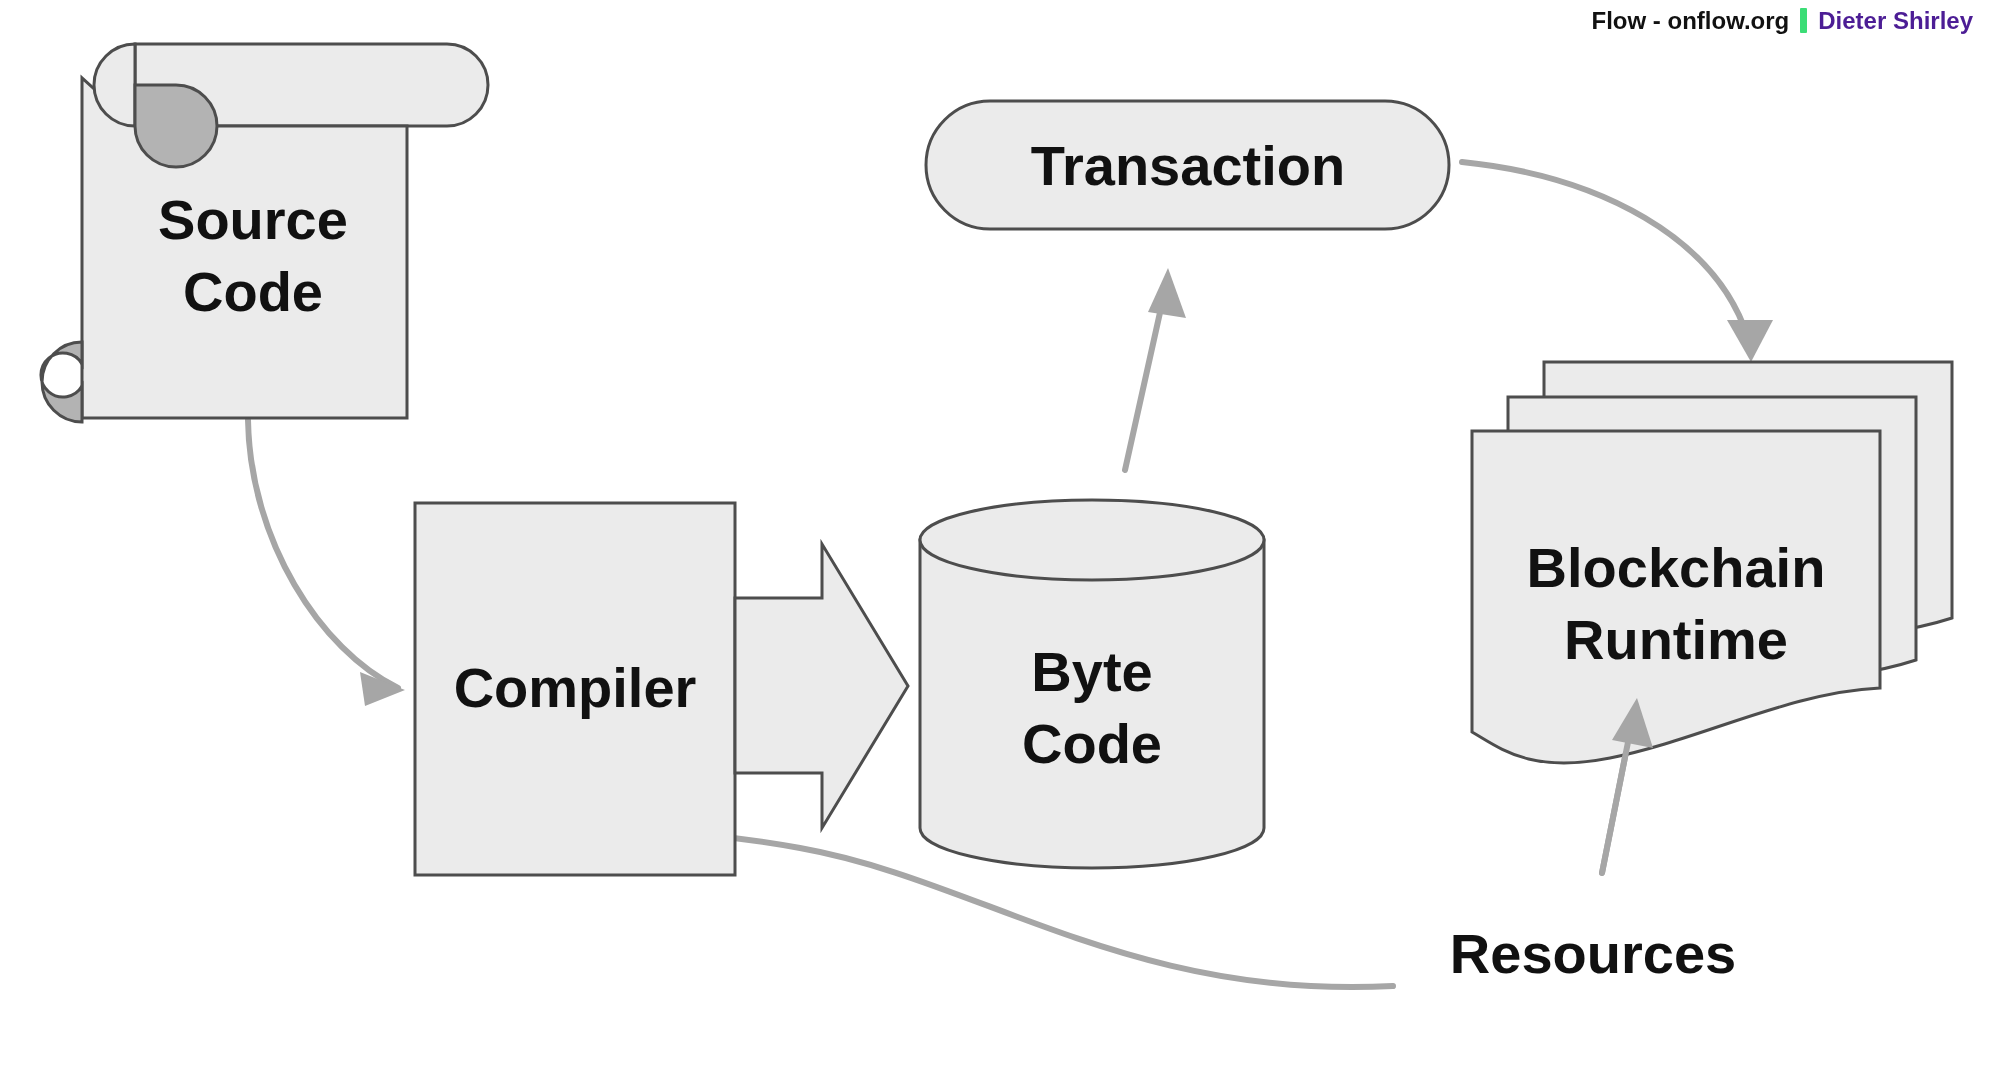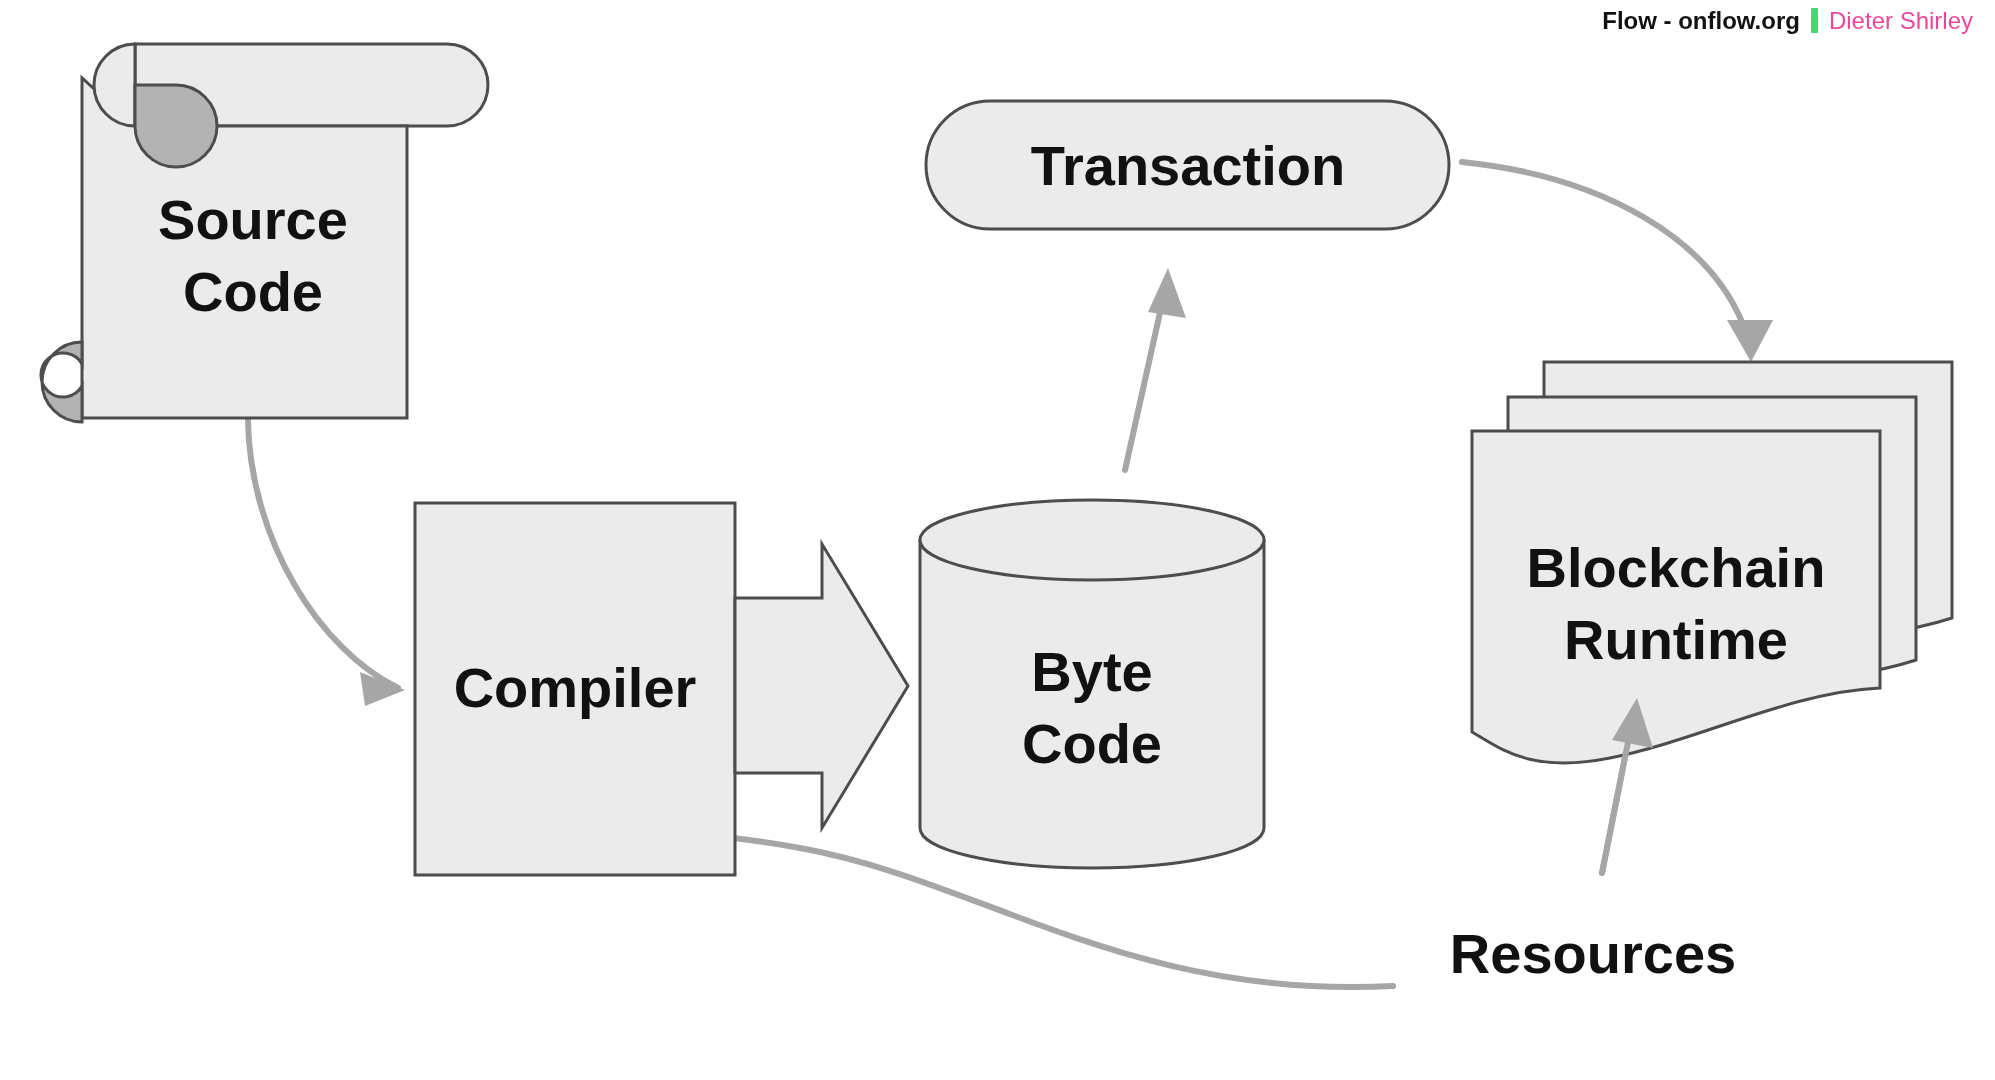--- a/index.html
+++ b/index.html
@@ -71,22 +71,22 @@
     font-weight: 600;
   }
   #credit-bar .credit-sep {
     display: inline-block;
     width: 7px;
     height: 25px;
     background: #3bdd76;
     border-radius: 1px;
   }
   #credit-bar .credit-author {
-    color: #ec4899;
-    font-weight: 400;
+    color: #4c1d95;
+    font-weight: 700;
   }
 </style>
 </head>
 <body>
 
 <div id="stage">
 
   <div id="credit-bar">
     <span class="credit-title">Flow - onflow.org</span>
     <span class="credit-sep"></span>

